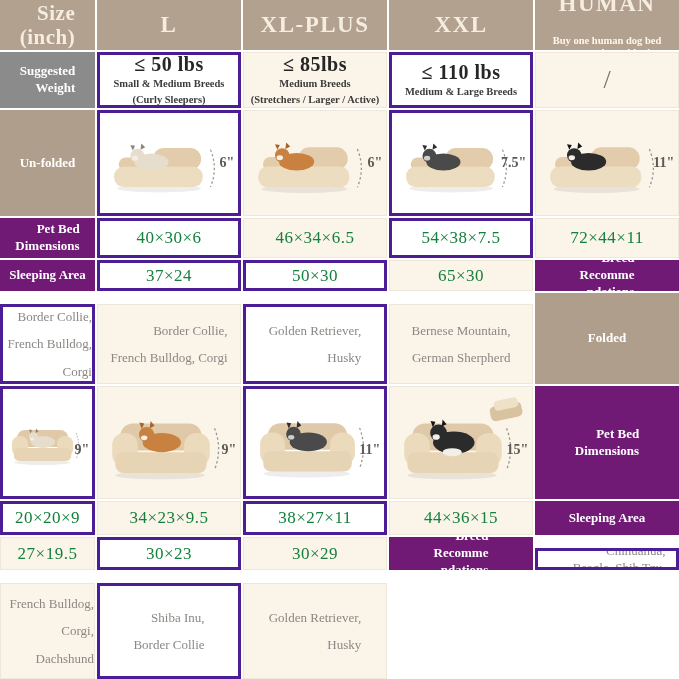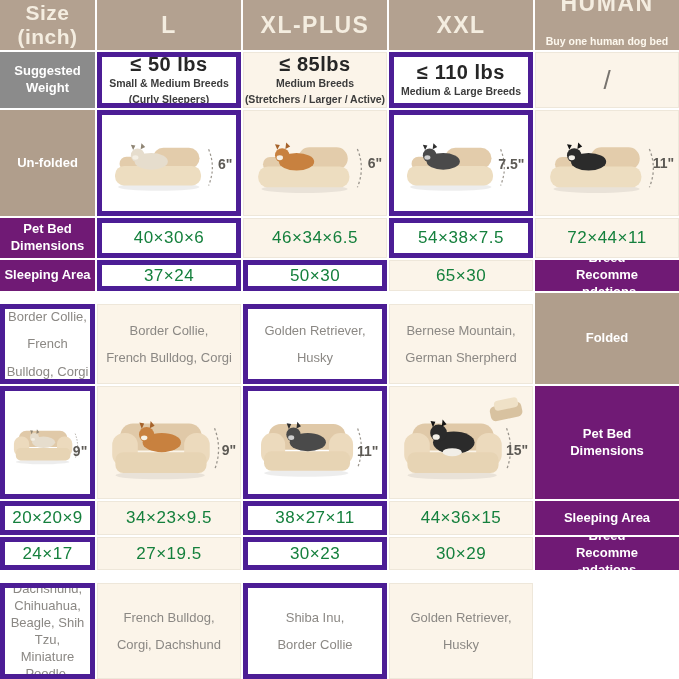--- a/index.html
+++ b/index.html
@@ -3,30 +3,30 @@
 <meta charset="utf-8">
 <style>
   * { margin:0; padding:0; box-sizing:border-box; }
   body { font-family:"Liberation Sans", sans-serif; background:#fff; }
   .table {
     display:grid; width:679px; height:679px;
     grid-template-columns:95px 144px 144px 144px 144px;
     grid-template-rows:50px 56px 106px 40px 31px 91px 113px 34px 33px 107px;
     gap:2px; background:#ffffff;
   }
-  .cell { display:flex; flex-direction:column; align-items:center; justify-content:center; text-align:center; overflow:hidden; }
+  .cell { display:flex; flex-direction:column; align-items:center; justify-content:center; text-align:right; overflow:hidden;font-family:Liberation Serif, serif; }
   .hdr { background:#b3a190; color:#f4ede0; font-weight:bold; }
   .corner { font-size:21px; line-height:1.15; white-space:pre-line; letter-spacing:.5px; }
   .colhdr { font-size:23px; letter-spacing:1.5px; }
   .colhdr .promo { font-size:10.5px; letter-spacing:0; line-height:1.15; white-space:pre-line; margin-top:18px; font-weight:bold; color:#fdf8ee; }
   .lbl { color:#ffffff; font-weight:bold; font-size:13px; line-height:1.3; white-space:pre-line; }
   .lbl-gray  { background:#8b8b8b; }
   .lbl-taupe { background:#b09e8c; }
   .lbl-light { background:#701a75; }
-  .cw { background:#ffffff; border:5px solid #4c1d95; }
+  .cw { background:#ffffff; border:3px solid #4c1d95; }
   .cc { background:#fbf4e9; border:1px solid #eee7da; }
   .weight-main { font-size:20px; font-weight:bold; color:#262626; letter-spacing:.5px; }
   .weight-sub  { font-size:10.5px; color:#3c3c3c; line-height:1.5; font-weight:bold; }
   .slash { font-size:26px; color:#77736e; font-weight:normal; }
   .val { font-size:17px; color:#15803d; letter-spacing:.5px; }
   .breeds { font-size:13px; color:#8b8884; line-height:2.1; white-space:pre-line;margin-top:11px; }
   .breeds.dense { line-height:1.32; }
   .bed-wrap { position:relative; width:96%; height:94%; display:flex; align-items:center; justify-content:center; }
   .bed-svg { width:88%; height:92%; }
   .height-label { position:absolute; right:1px; top:42%; font-size:14px; color:#5d5a55; font-weight:bold; }
@@ -273,21 +273,20 @@
   </div>
 
   <div class="cell lbl lbl-light">Pet Bed
 Dimensions</div>
   <div class="cell cw val">20×20×9</div>
   <div class="cell cc val">34×23×9.5</div>
   <div class="cell cw val">38×27×11</div>
   <div class="cell cc val">44×36×15</div>
 
   <div class="cell lbl lbl-light">Sleeping Area</div>
-  <div class="cell cw val">24×17</div>
   <div class="cell cc val">27×19.5</div>
   <div class="cell cw val">30×23</div>
   <div class="cell cc val">30×29</div>
 
   <div class="cell lbl lbl-light">Breed
 Recomme
 -ndations</div>
   <div class="cell cw breeds dense">Corgi,French Bulldog,
 Dachshund,
 Chihuahua,

